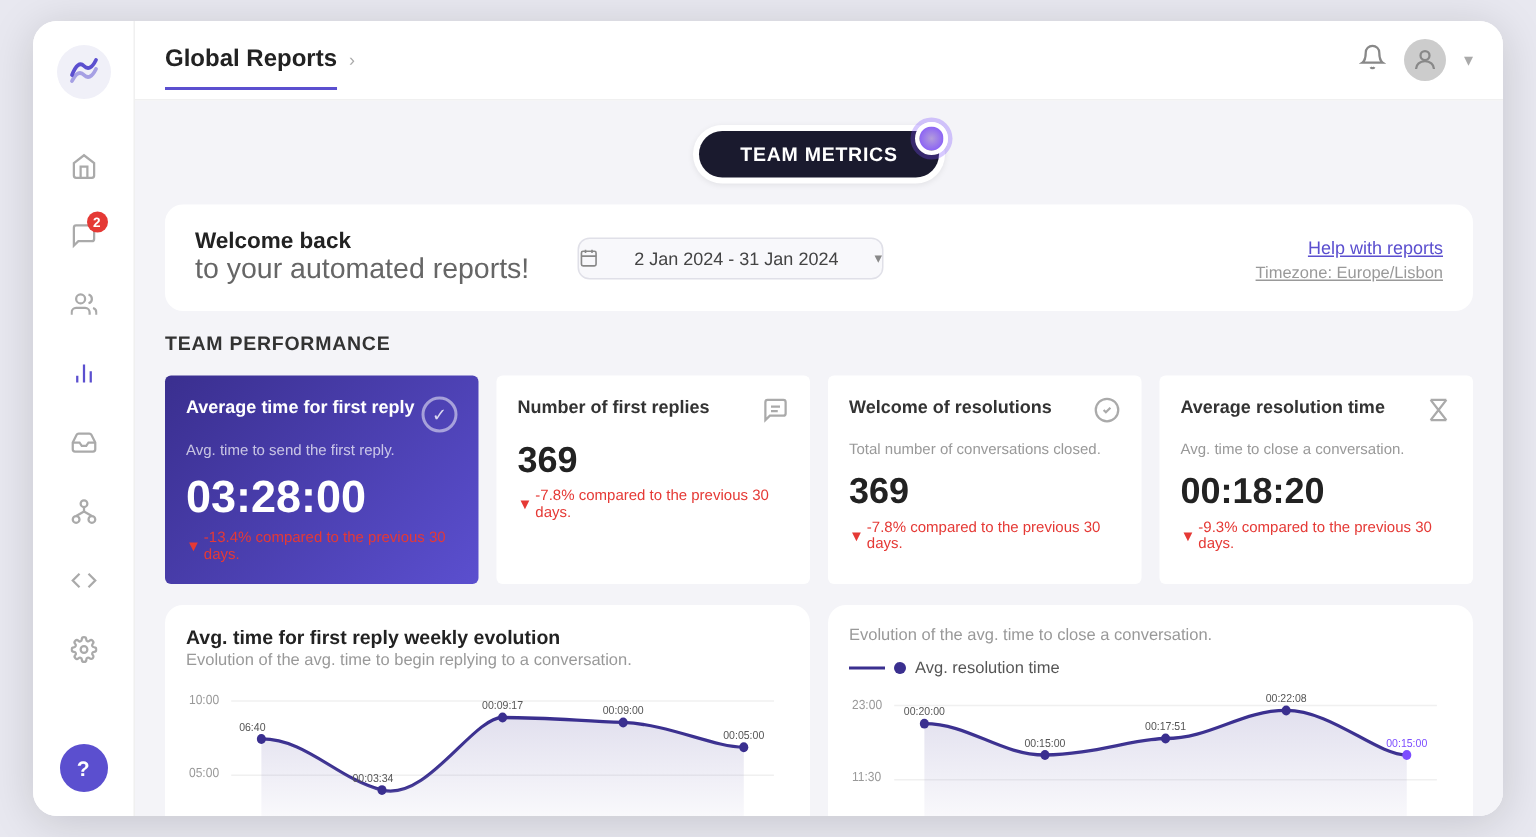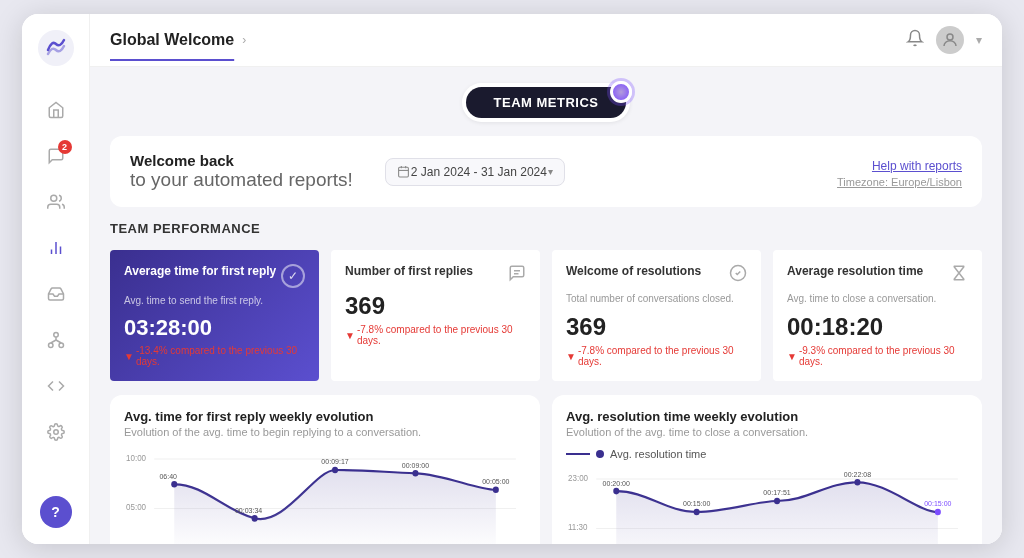--- a/index.html
+++ b/index.html
@@ -183,25 +183,25 @@
       font-weight: 700;
       color: #222;
     }
     .welcome-text p {
       font-size: 19px;
       color: #666;
     }
     .date-picker {
       display: flex;
       align-items: center;
-      gap: 1px;
+      gap: 24px;
       background: #f8f8fb;
       border: 1px solid #e0e0e8;
       border-radius: 8px;
-      padding: 6px 11px;
+      padding: 6px 0;
       font-size: 12px;
       color: #444;
       cursor: pointer;
       margin-left: 16px;
     }
     .date-picker svg { color: #888; }
     .help-link {
       margin-left: auto;
       text-align: right;
     }
@@ -260,21 +260,21 @@
       margin-bottom: 8px;
       line-height: 1.3;
     }
     .metric-card.highlighted .metric-subtitle { color: rgba(255,255,255,0.7); }
     .metric-value {
       font-size: 24px;
       font-weight: 700;
       color: #222;
       margin-bottom: 4px;
     }
-    .metric-card.highlighted .metric-value { color: #fff; font-size: 22px; }
+    .metric-card.highlighted .metric-value { color: #fff; font-size: 30px; }
     .metric-change {
       font-size: 10px;
       color: #e53935;
       display: flex;
       align-items: center;
       gap: 2px;
     }
     .metric-change.negative { color: #e53935; }
     .metric-icon {
       font-size: 16px;
@@ -407,21 +407,21 @@
     </div>
 
     <div class="sidebar-bottom">
       <div class="help-btn">?</div>
     </div>
   </div>
 
   <div class="main">
 
     <div class="header">
-      <span class="header-title">Global Welcome</span>
+      <span class="header-title">Global Reports</span>
       <span class="header-chevron">›</span>
       <div class="header-actions">
         <span class="icon-btn">
           <svg width="18" height="18" viewBox="0 0 24 24" fill="none" stroke="currentColor" stroke-width="2">
               <path d="M18 8A6 6 0 006 8c0 7-3 9-3 9h18s-3-2-3-9"></path>
               <path d="M13.73 21a2 2 0 01-3.46 0"></path>
             </svg>
         </span>
         <div class="avatar">
           <svg width="18" height="18" viewBox="0 0 24 24" fill="none" stroke="#888" stroke-width="2">
@@ -570,21 +570,20 @@
               <text x="44" y="28" font-size="7" fill="#555" text-anchor="middle">06:40</text>
               <text x="124" y="59" font-size="7" fill="#555" text-anchor="middle">00:03:34</text>
               <text x="210" y="15" font-size="7" fill="#555" text-anchor="middle">00:09:17</text>
               <text x="290" y="18" font-size="7" fill="#555" text-anchor="middle">00:09:00</text>
               <text x="370" y="33" font-size="7" fill="#555" text-anchor="middle">00:05:00</text>
             </svg>
           </div>
         </div>
 
         <div class="chart-card">
-          <div class="chart-title">Avg. resolution time weekly evolution</div>
           <div class="chart-subtitle">Evolution of the avg. time to close a conversation.</div>
           <div class="chart-legend">
             <div class="legend-line"></div>
             <div class="legend-dot"></div>
             <span>Avg. resolution time</span>
           </div>
           <div class="chart-area">
             <svg class="chart-svg" viewBox="0 0 400 100" preserveAspectRatio="none">
 
               <text x="2" y="12" font-size="8" fill="#999">23:00</text>

